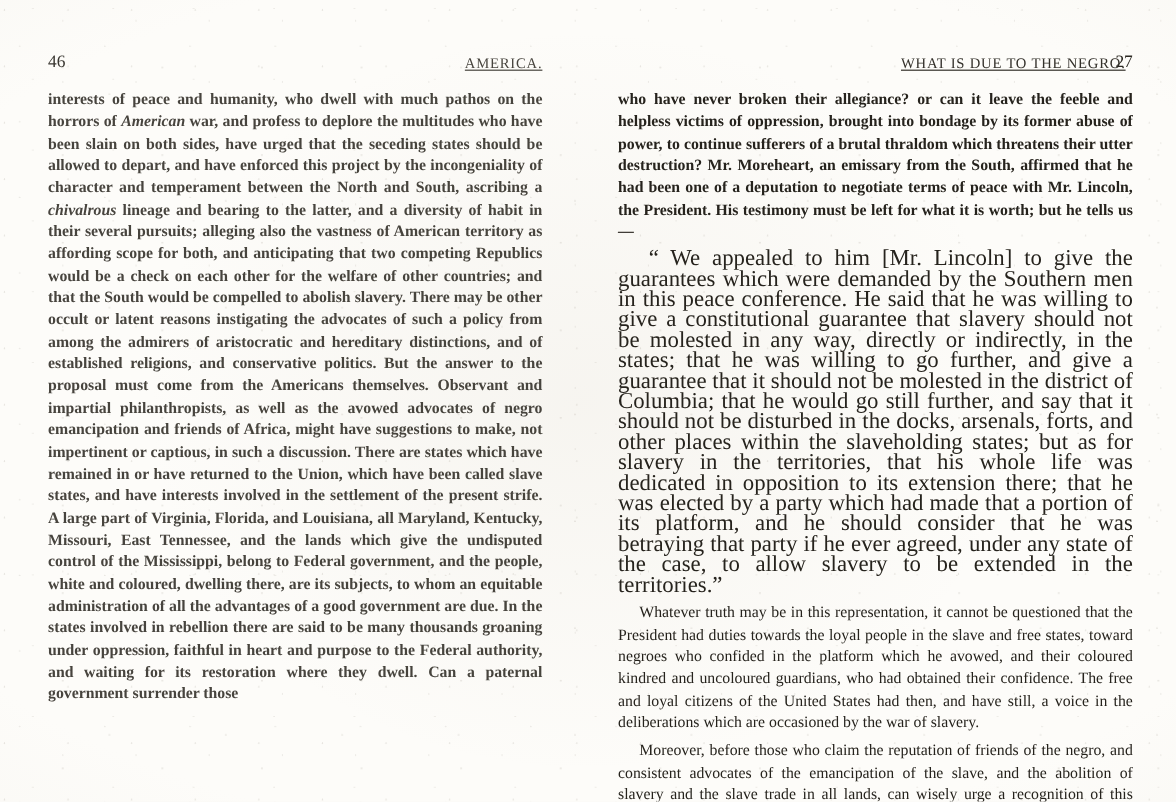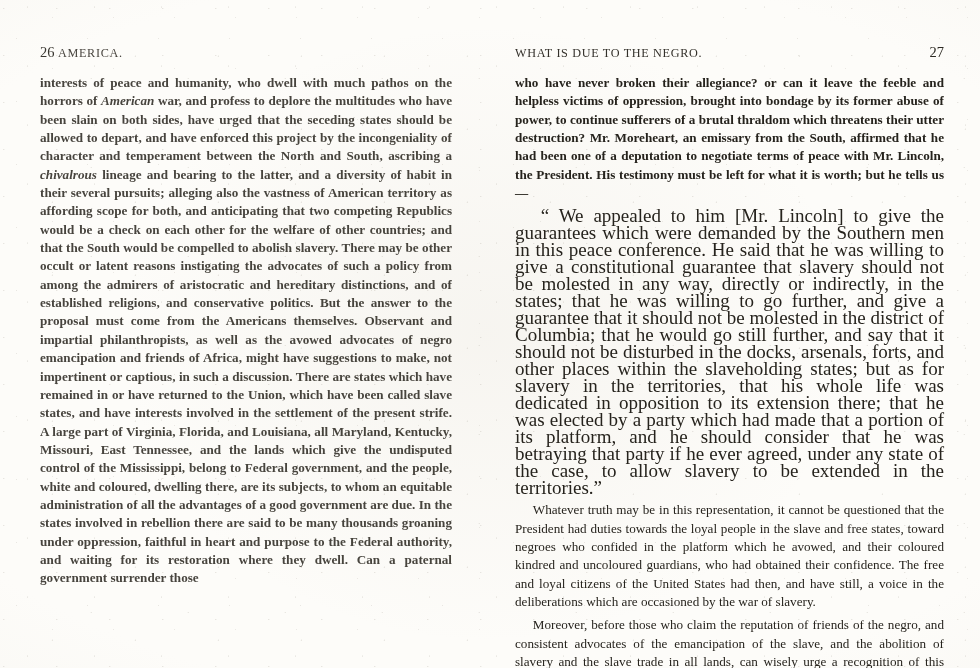--- a/index.html
+++ b/index.html
@@ -69,22 +69,23 @@
     font-variant: normal;
     letter-spacing: 0;
     font-size: 14.5px;
     color: #2b2822;
   }
   .page-left  .folio { left: 0; }
   .page-right .folio { right: 0; }
 
   .running-head .head-title {
     display: block;
-    text-align: left;
+    text-align: right;
     padding-top: 2px;
+    text-decoration: underline;
   }
   .page-left  .head-title { padding-left: 18px; }
   .page-right .head-title { padding-right: 6px; }
 
   
   .textblock {
     font-size: 13.15px;
     line-height: 18.35px;
     text-align: justify;
     text-align-last: left;
@@ -120,21 +121,21 @@
 </style>
 </head>
 <body>
 
 <div id="scan-page">
   <div class="spread">
 
     <div class="page page-left">
 
       <div class="running-head">
-        <span class="folio">26</span>
+        <span class="folio">46</span>
         <span class="head-title">AMERICA.</span>
       </div>
 
       <div class="textblock">
           <div>
             <p class="flush"><span>interests of peace and humanity, who dwell with much pathos on the horrors of </span><em>American</em><span> war, and profess to deplore the multitudes who have been slain on both sides, have urged that the seceding states should be allowed to depart, and have enforced this project by the incongeniality of character and temperament between the North and South, ascribing a </span><em>chivalrous</em><span> lineage and bearing to the latter, and a diversity of habit in their several pursuits; alleging also the vastness of American territory as affording scope for both, and anticipating that two competing Republics would be a check on each other for the welfare of other countries; and that the South would be compelled to abolish slavery. There may be other occult or latent reasons instigating the advocates of such a policy from among the admirers of aristocratic and hereditary distinctions, and of established religions, and conservative politics. But the answer to the proposal must come from the Americans themselves. Observant and impartial philanthropists, as well as the avowed advocates of negro emancipation and friends of Africa, might have suggestions to make, not impertinent or captious, in such a discussion. There are states which have remained in or have returned to the Union, which have been called slave states, and have interests involved in the settlement of the present strife. A large part of Virginia, Florida, and Louisiana, all Maryland, Kentucky, Missouri, East Tennessee, and the lands which give the undisputed control of the Mississippi, belong to Federal government, and the people, white and coloured, dwelling there, are its subjects, to whom an equitable administration of all the advantages of a good government are due. In the states involved in rebellion there are said to be many thousands groaning under oppression, faithful in heart and purpose to the Federal authority, and waiting for its restoration where they dwell. Can a paternal government surrender those</span></p>
           </div>
         </div>
     </div>
 

